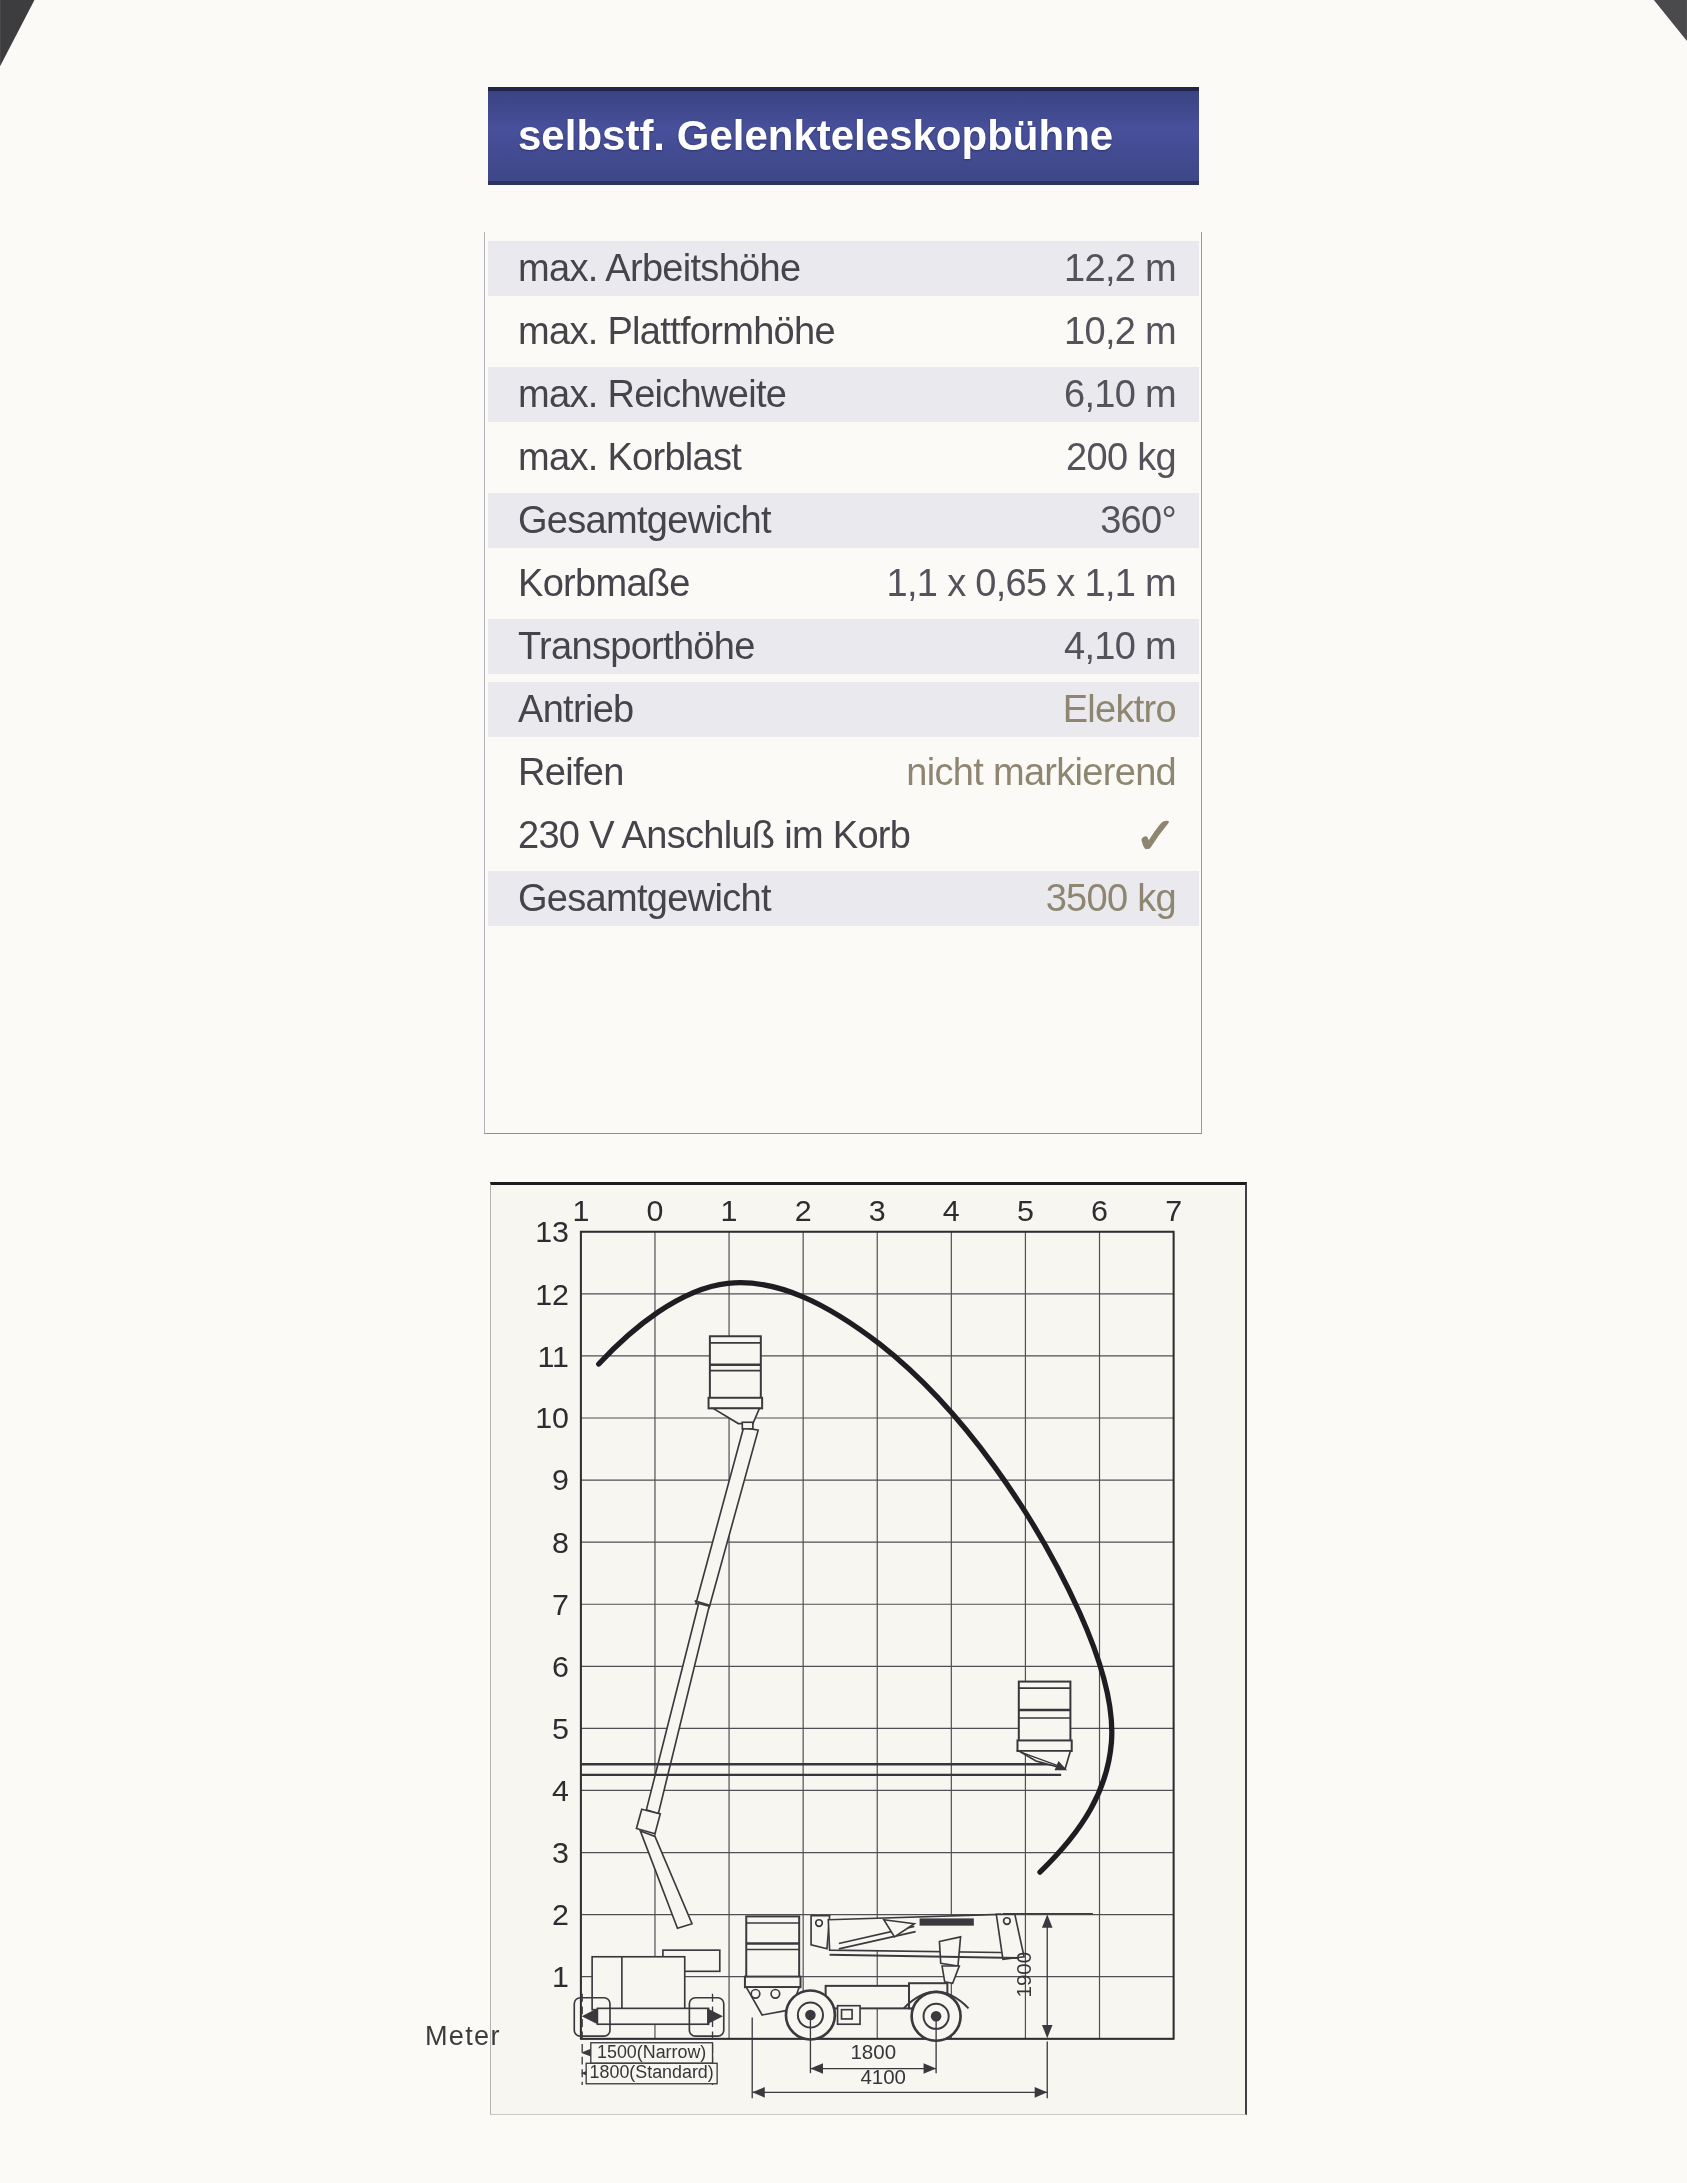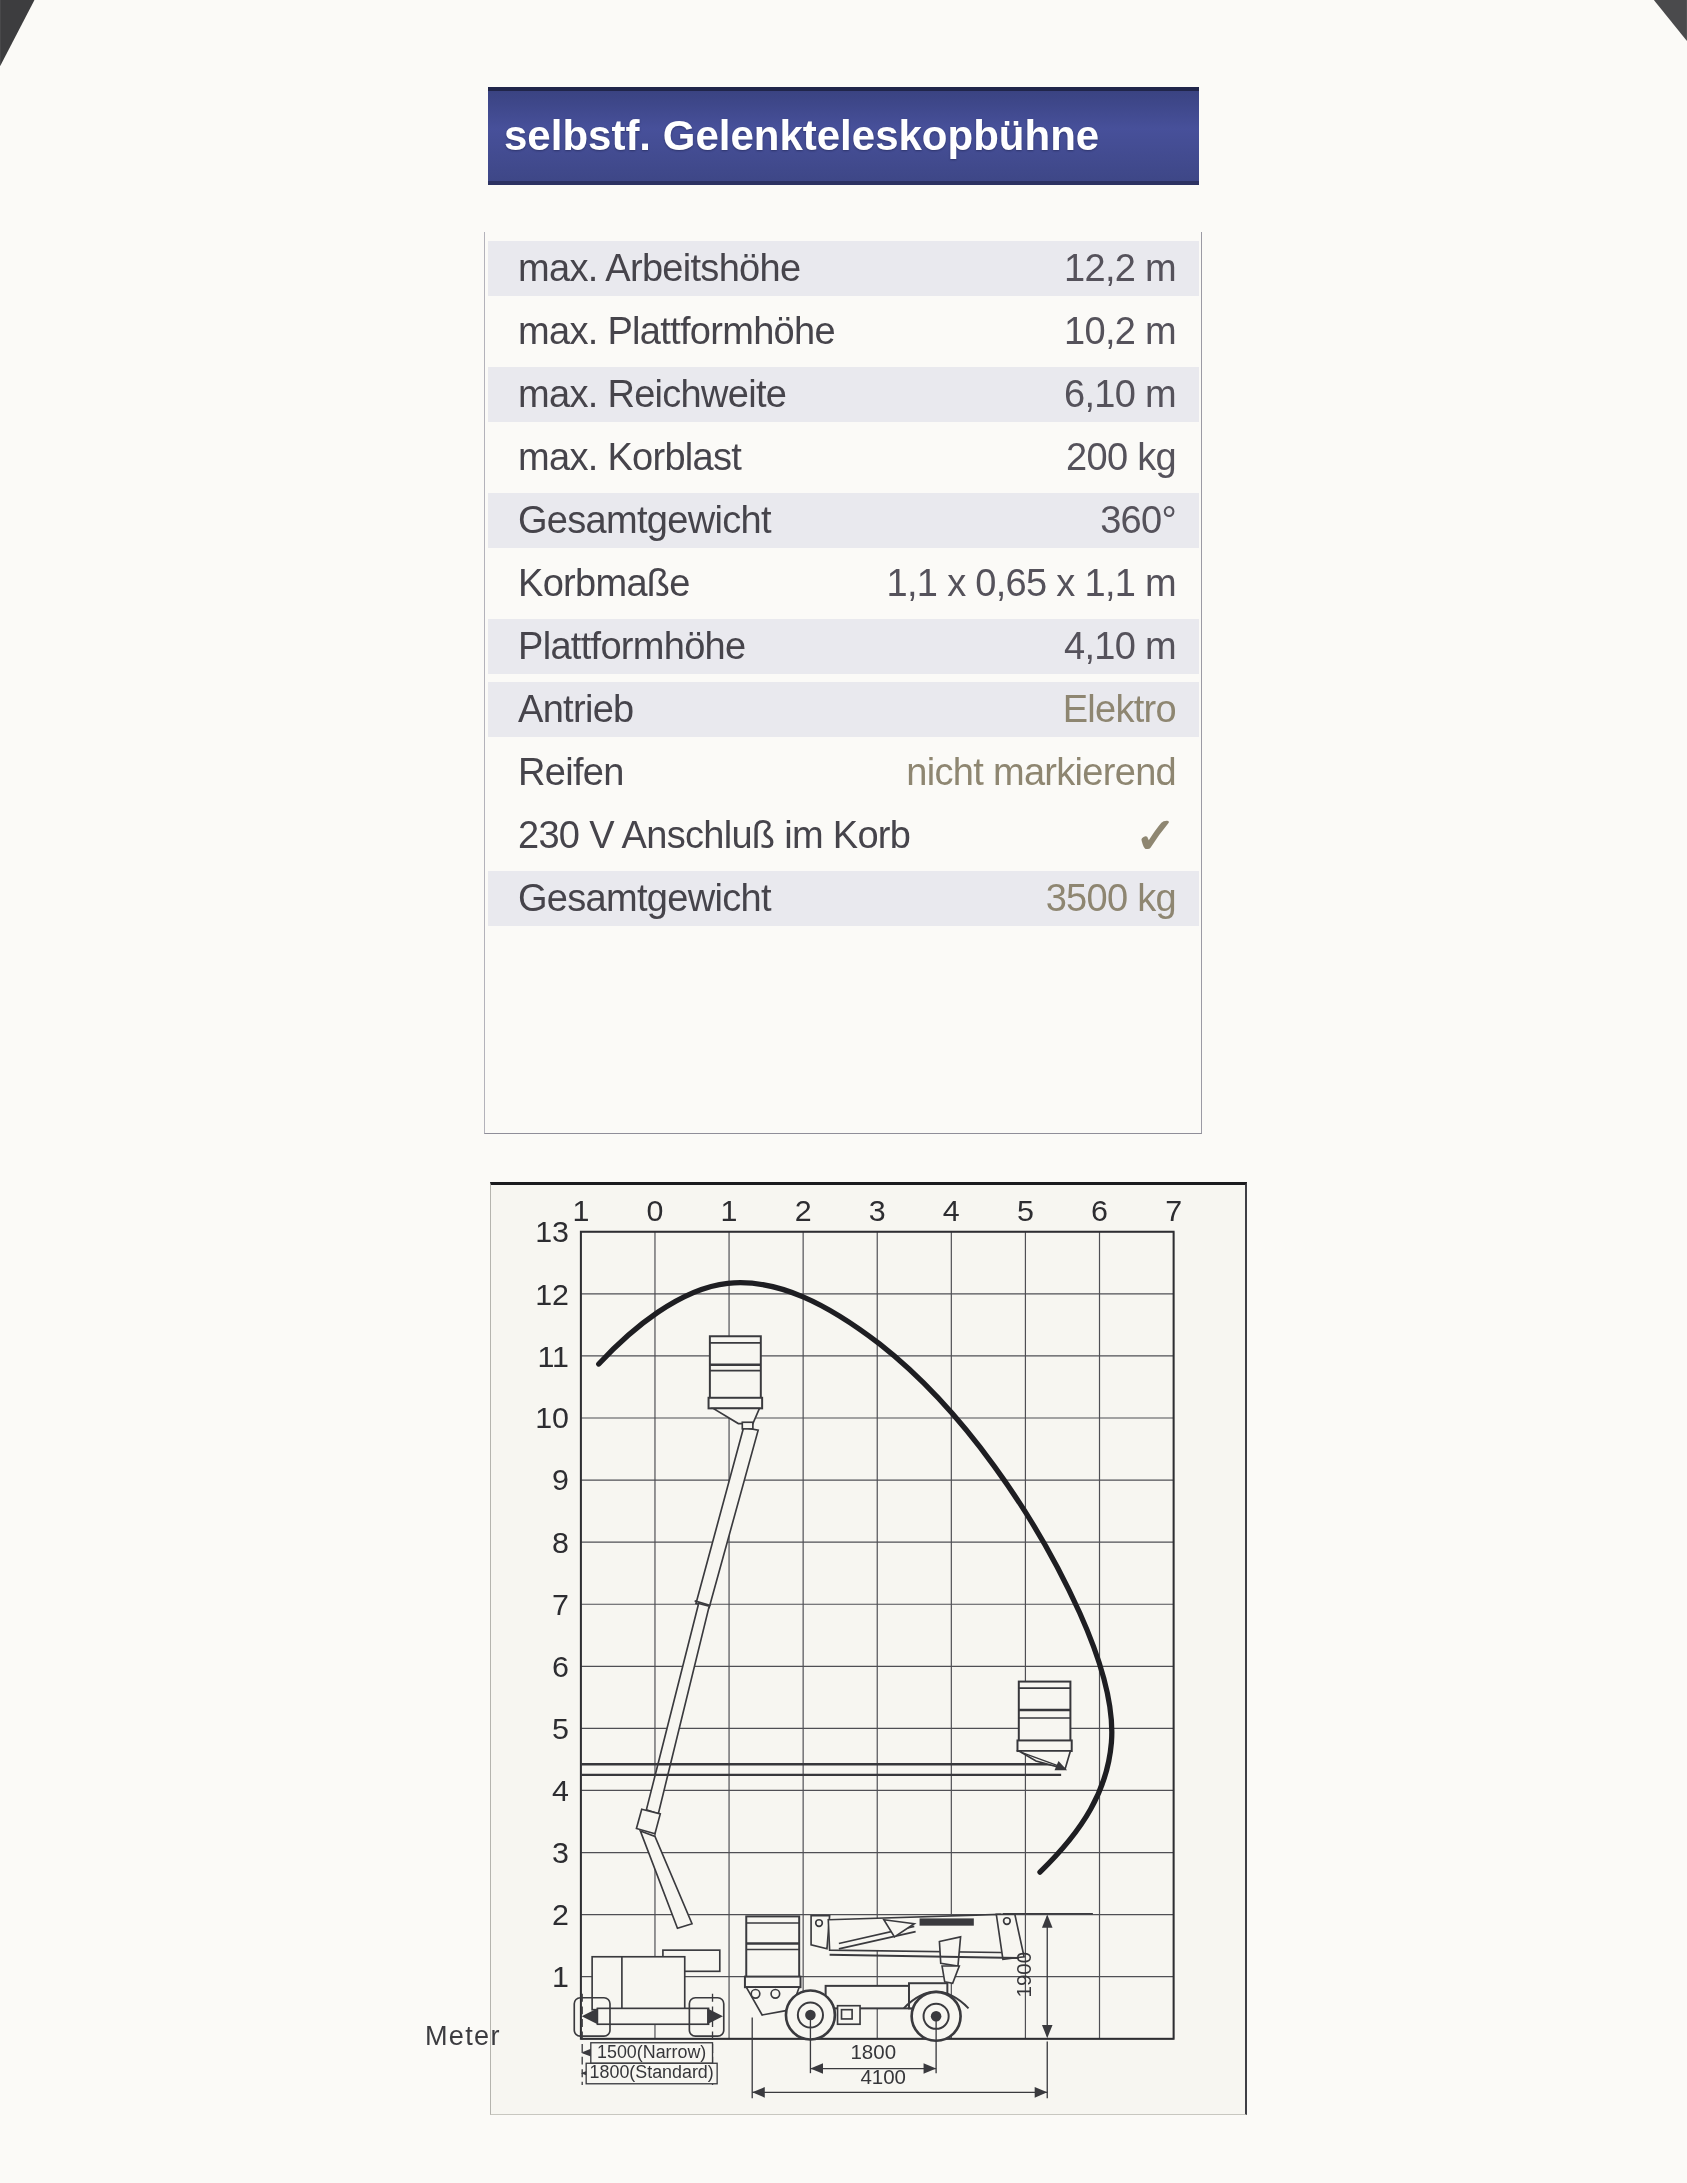--- a/index.html
+++ b/index.html
@@ -3,21 +3,21 @@
 <meta charset="utf-8">
 <style>
   html,body{margin:0;padding:0;}
   body{width:1687px;height:2183px;position:relative;background:#fbfaf7;
        font-family:"Liberation Sans", sans-serif;overflow:hidden;}
   
   #header{position:absolute;left:488px;top:87px;width:711px;height:98px;
     background:linear-gradient(180deg,#3a4382 0%,#47509a 42%,#3e4787 100%);
     border-top:4px solid #20254a;border-bottom:4.6px solid #2c3262;
     display:flex;align-items:center;box-sizing:border-box;}
-  #header .t{color:#ffffff;font-size:42px;font-weight:bold;padding-left:16px;
+  #header .t{color:#ffffff;font-size:42px;font-weight:bold;padding-left:30px;
     letter-spacing:0px;text-shadow:0 1.3px 2px rgba(20,24,60,.45);}
   
   #spec-box{position:absolute;left:484px;top:232px;width:718px;height:902px;
     border-left:1.3px solid #b3b2ba;border-right:1.3px solid #9b9aa4;border-bottom:1.3px solid #8f8e99;
     box-sizing:border-box;background:transparent;}
   #spec-rows{position:absolute;left:488px;top:237px;width:711px;}
   .row{height:63px;display:flex;align-items:center;justify-content:space-between;
     padding:0 23px 0 30px;box-sizing:border-box;font-size:38px;}
   .row.g{background:linear-gradient(#e9e9ee,#e9e9ee) 50% 50%/100% 88% no-repeat;}
   .row .lab{color:#46444b;letter-spacing:-0.7px;}
@@ -62,21 +62,21 @@
     </div>
   <div class="row g">
       <span class="lab">Gesamtgewicht</span>
       <span class="val">360°</span>
     </div>
   <div class="row">
       <span class="lab">Korbmaße</span>
       <span class="val">1,1 x 0,65 x 1,1 m</span>
     </div>
   <div class="row g">
-      <span class="lab">Plattformhöhe</span>
+      <span class="lab">Transporthöhe</span>
       <span class="val">4,10 m</span>
     </div>
   <div class="row g">
       <span class="lab">Antrieb</span>
       <span class="val olive">Elektro</span>
     </div>
   <div class="row">
       <span class="lab">Reifen</span>
       <span class="val olive">nicht markierend</span>
     </div>

